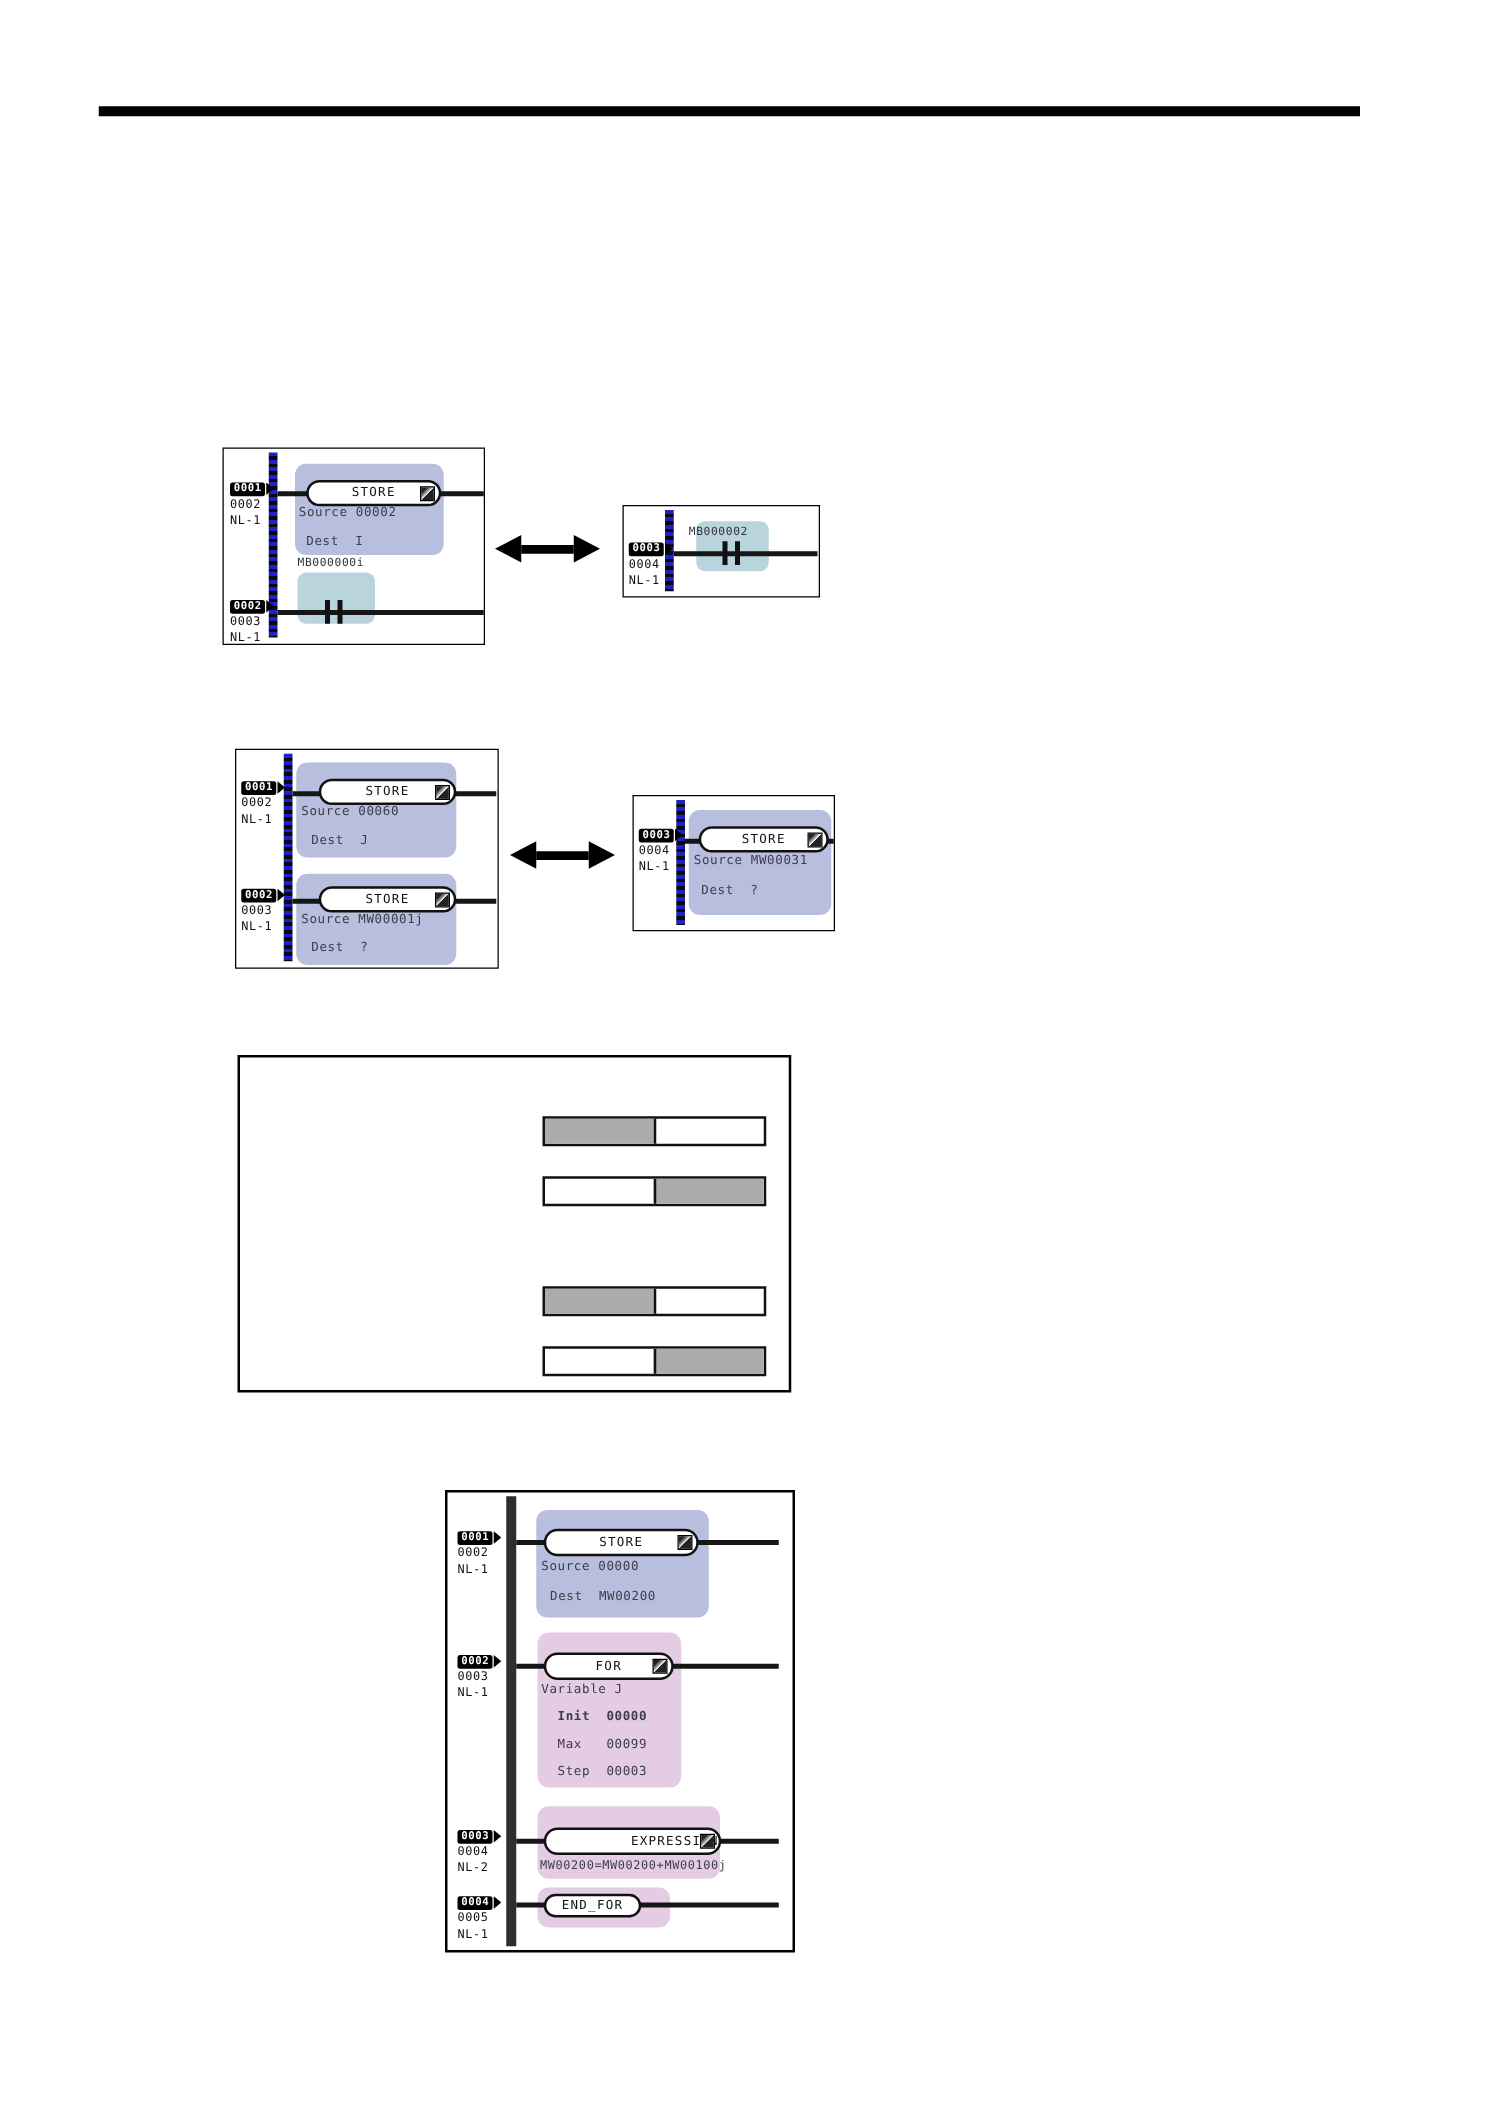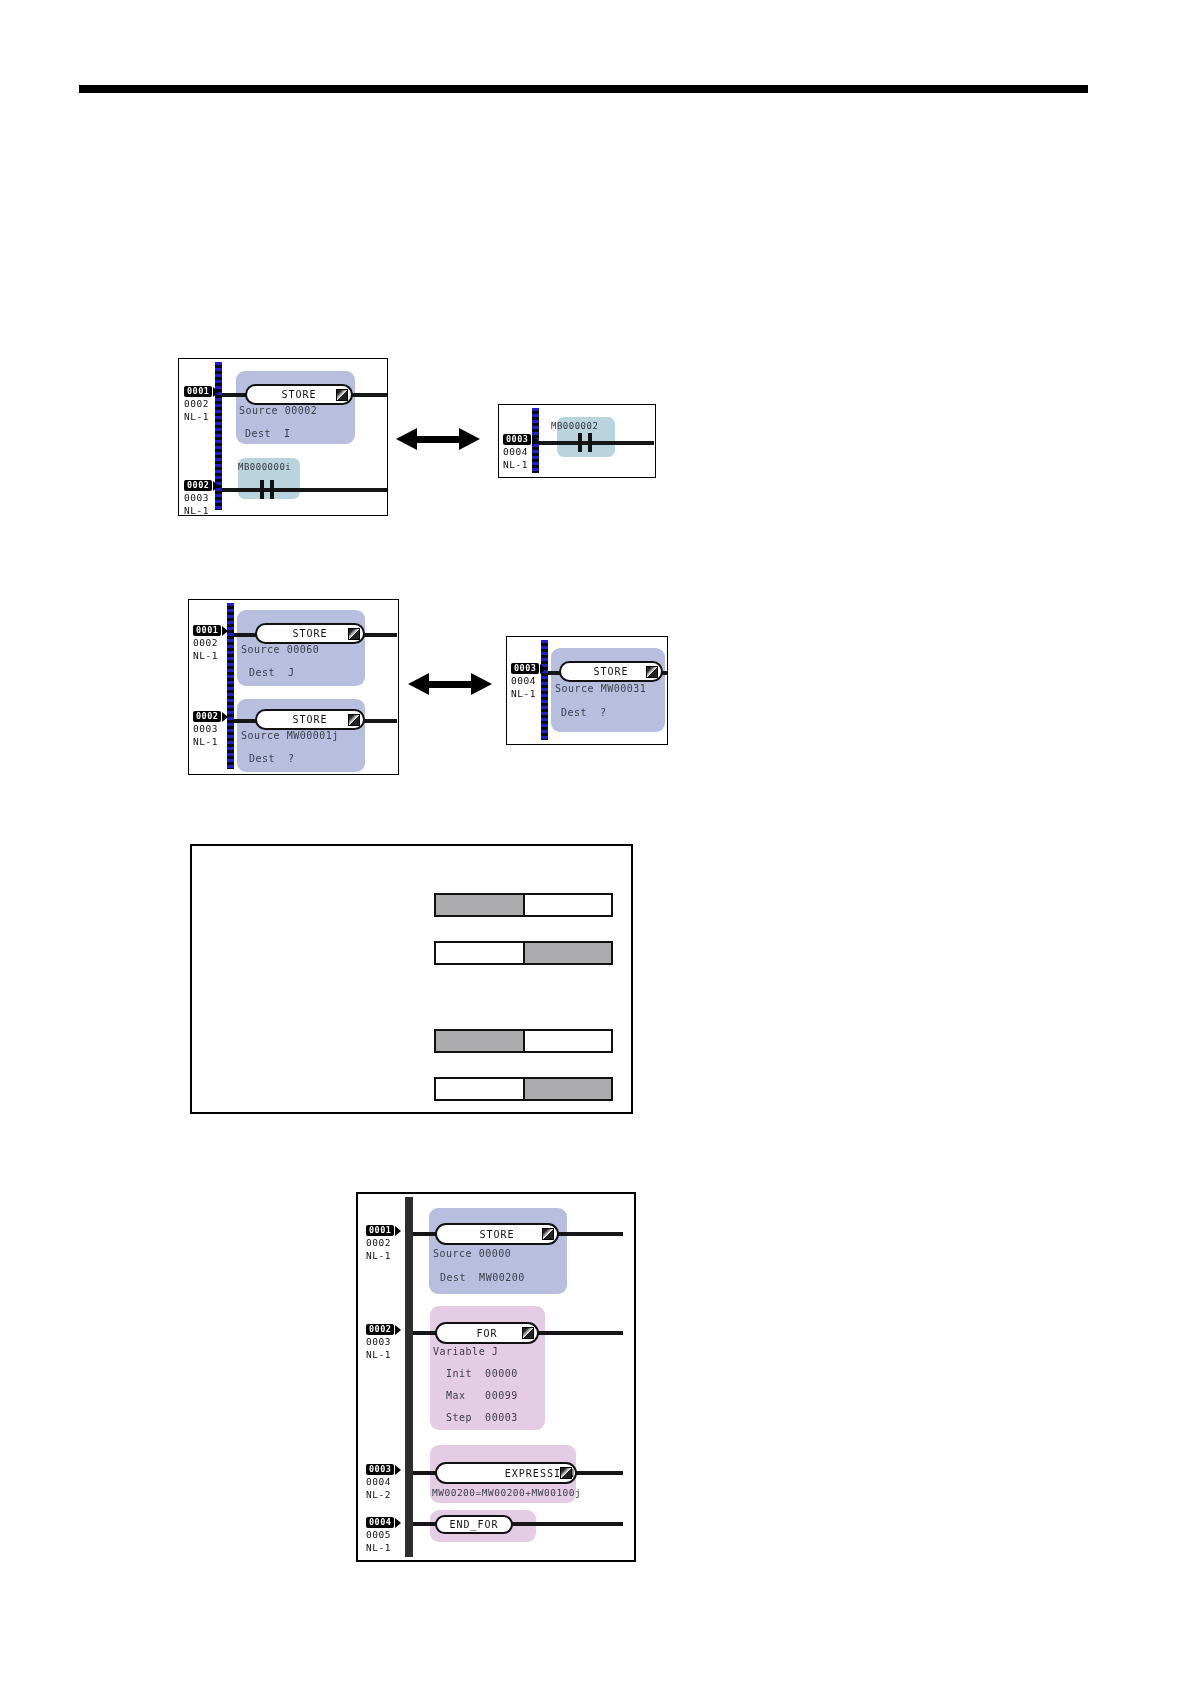--- a/index.html
+++ b/index.html
@@ -26,21 +26,21 @@
           display:flex; align-items:center; justify-content:center;
           font-size:10px; letter-spacing:1px; color:#111; box-sizing:border-box; }
   .pillicon { position:absolute; right:3px; top:50%; transform:translateY(-50%);
               width:12px; height:12px; border:1.5px solid #000; box-sizing:border-box;
               background:linear-gradient(315deg,#222 48%,#f2f2f2 50%,#222 78%,#222 100%); }
 
   .ftext { position:absolute; z-index:4; font-size:10px; letter-spacing:0.5px; color:#3c3d49; white-space:pre; }
   .ftext.small { font-size:9.5px; }
 
   .steplabel { position:absolute; z-index:5; }
-  .tagrow { display:flex; align-items:flex-end; }
+  .tagrow { display:flex; align-items:flex-start; }
   .tag { background:#000; color:#fff; font-size:8.5px; font-weight:bold; letter-spacing:0.5px;
          padding:1px 3px; border-radius:2px; line-height:9px; }
   .tagarrow { width:0; height:0; border-top:5px solid transparent; border-bottom:5px solid transparent;
               border-left:6px solid #000; margin-left:1px; }
   .addr, .nl { font-size:9.5px; color:#111; letter-spacing:0.5px; line-height:12px; margin-top:1px; }
 
   .contact { position:absolute; z-index:5; width:14px; height:19px; box-sizing:border-box;
              border-left:4px solid #111; border-right:4px solid #111; }
   .clabel { position:absolute; z-index:4; font-size:9px; color:#33343c; letter-spacing:0.5px; white-space:pre; }
 
@@ -76,21 +76,21 @@
       <div class="tagrow">
           <span class="tag">0001</span>
           <span class="tagarrow"></span>
         </div>
       <div class="addr">0002</div>
       <div class="nl">NL-1</div>
     </div>
 
     <div class="block blue" style="left:59px; top:99px; width:62px; height:41px;"></div>
     <div class="hline" style="left:43px; top:129px; width:165px;"></div>
-    <div class="clabel" style="left:59px; top:103px; width:62px;">MB000000i</div>
+    <div class="clabel" style="left:59px; top:87px; width:62px;">MB000000i</div>
     <div class="contact" style="left:81px; top:121px;"></div>
     <div class="steplabel" style="left:5px; top:121px;">
       <div class="tagrow">
           <span class="tag">0002</span>
           <span class="tagarrow"></span>
         </div>
       <div class="addr">0003</div>
       <div class="nl">NL-1</div>
     </div>
   </div>
@@ -220,21 +220,21 @@
       <div class="nl">NL-1</div>
     </div>
 
     <div class="block pink" style="left:72px; top:112px; width:115px; height:124px;"></div>
     <div class="hline" style="left:55px; top:137px; width:210px;"></div>
     <div class="pill" style="left:77px; top:128px; width:104px; height:22px;">
       <span>FOR</span>
       <span class="pillicon"></span>
     </div>
     <div class="ftext" style="left:75px; top:152px;">Variable J</div>
-    <div class="ftext" style="left:88px; top:174px;">Init  00000</div>
+    <div class="ftext" style="left:88px; top:174px;font-weight:bold;">Init  00000</div>
     <div class="ftext" style="left:88px; top:196px;">Max   00099</div>
     <div class="ftext" style="left:88px; top:218px;">Step  00003</div>
     <div class="steplabel" style="left:8px; top:130px;">
       <div class="tagrow">
           <span class="tag">0002</span>
           <span class="tagarrow"></span>
         </div>
       <div class="addr">0003</div>
       <div class="nl">NL-1</div>
     </div>

